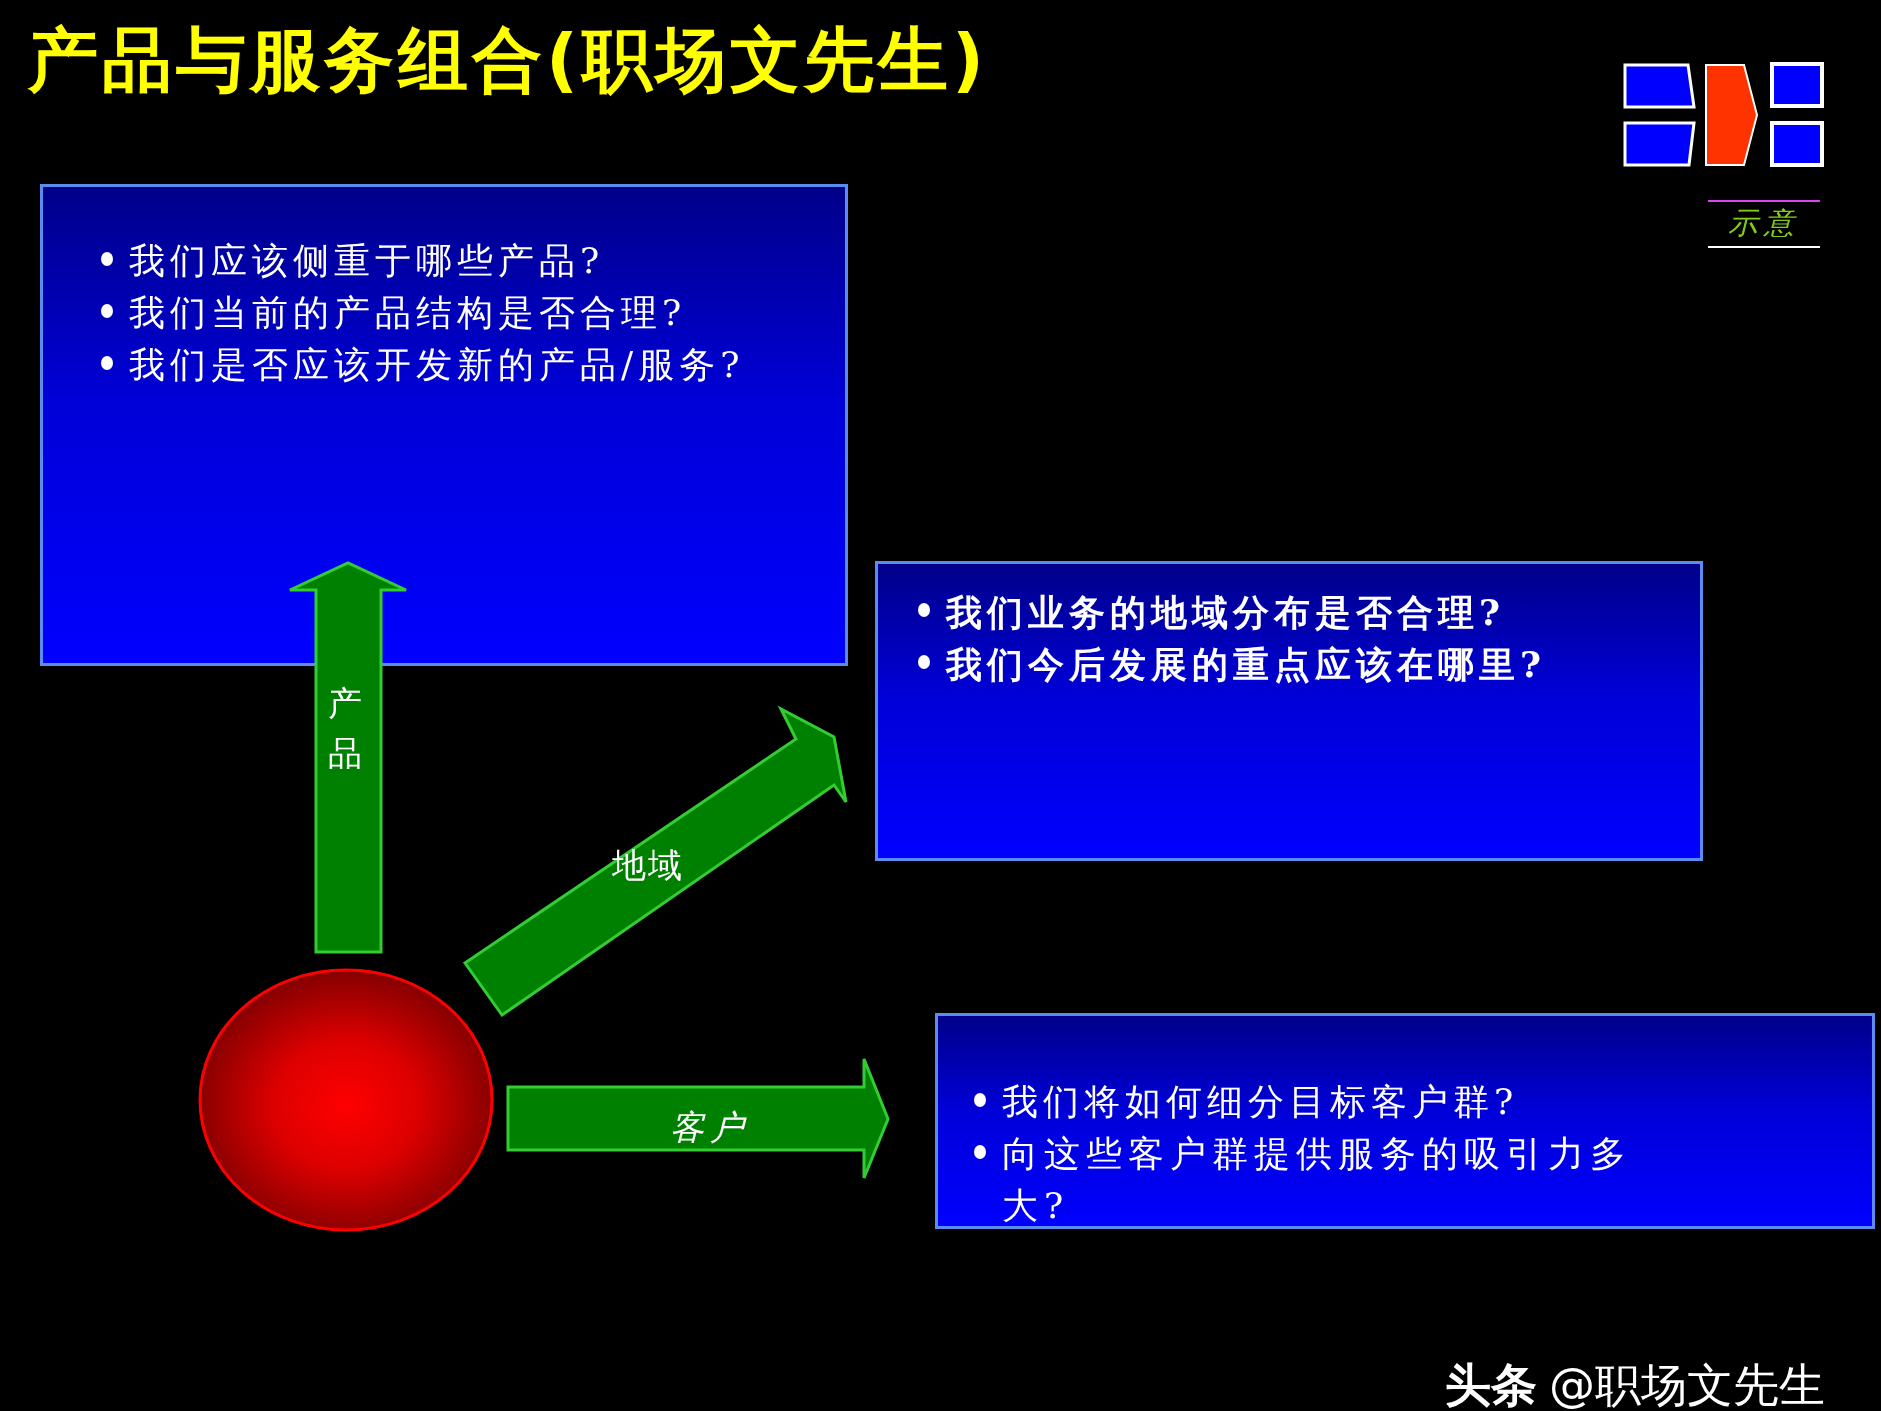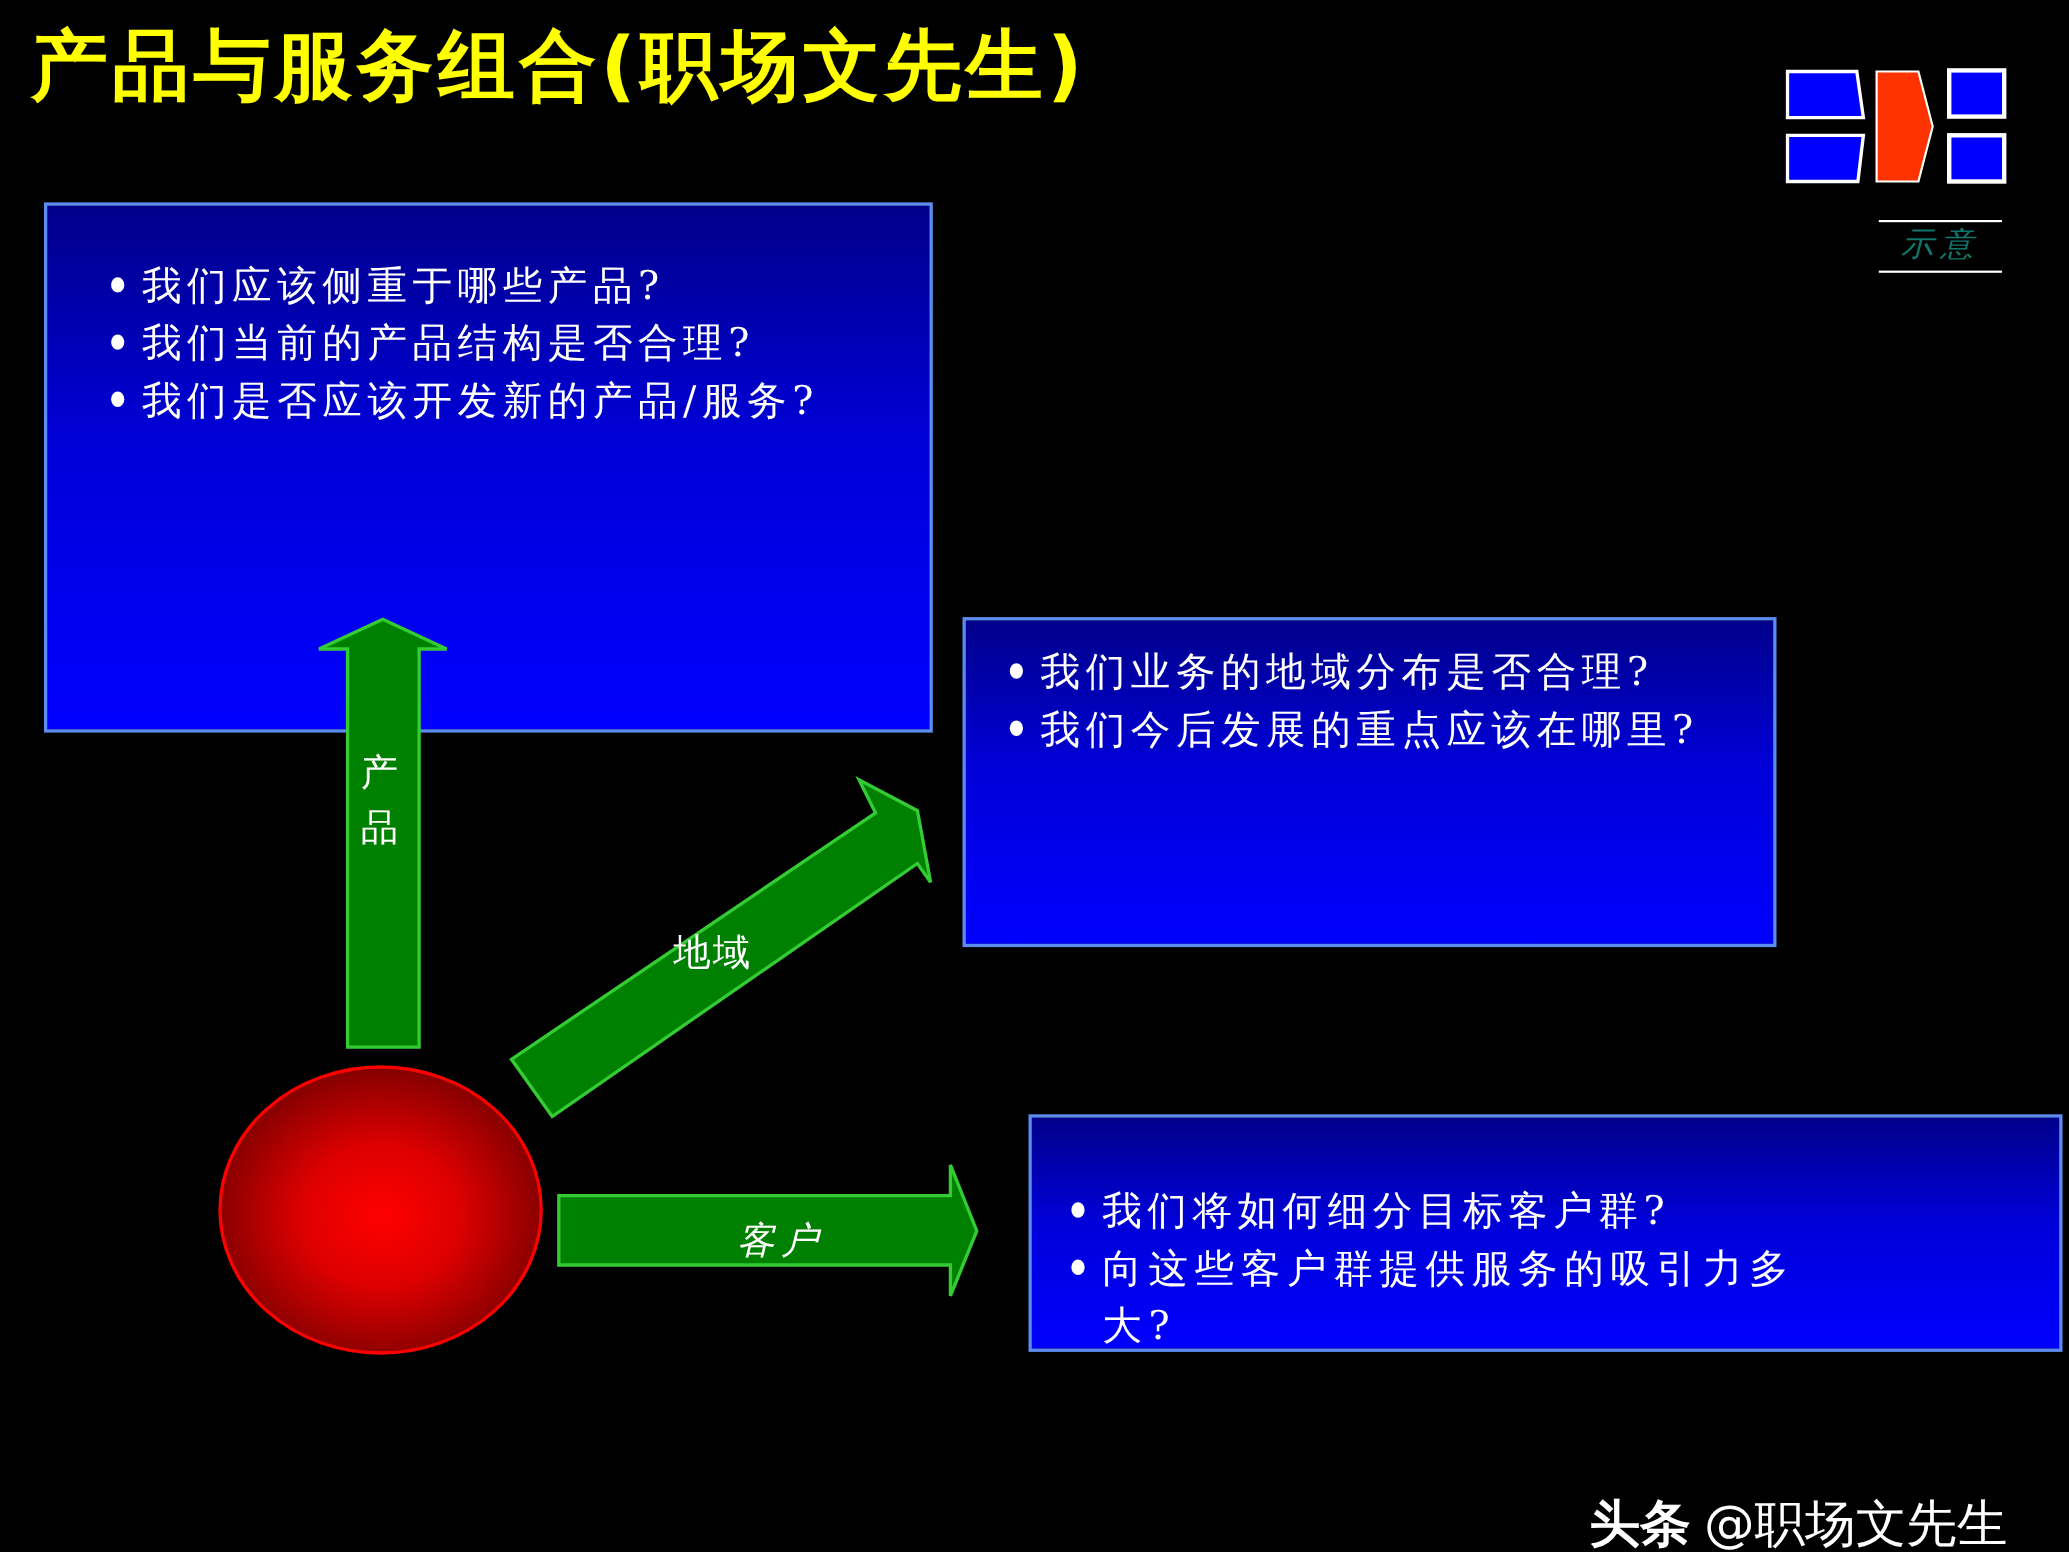--- a/index.html
+++ b/index.html
@@ -10,28 +10,28 @@
              font-family: "DejaVu Sans", "Liberation Sans", sans-serif; }
     .qbox { position: absolute; box-sizing: border-box; border: 3px solid #5b8cf0;
             background: linear-gradient(to bottom, #00008a 0%, #0000d8 45%, #0000ff 100%); }
     .qbox ul { list-style: none; margin: 0; padding: 0; }
     .qbox li { position: relative; color: #fff; font-size: 36px; line-height: 52px;
                padding-left: 38px; letter-spacing: 5px; }
     .qbox li .bullet { position: absolute; left: 10px; top: 17px; width: 12px; height: 14px;
                        border-radius: 50%; background: #fff; }
     #box-product { left: 40px; top: 184px; width: 808px; height: 482px; }
     #box-product ul { position: absolute; left: 48px; top: 232px - 184px; }
-    #box-region { left: 875px; top: 561px; width: 740px; height: 300px; }
+    #box-region { left: 875px; top: 561px; width: 828px; height: 300px; font-weight: bold; }
     #box-customer { left: 935px; top: 1013px; width: 940px; height: 216px; }
     svg.diagram { position: absolute; left: 0; top: 0; }
     .arrow-label { position: absolute; color: #fff; font-size: 34px; letter-spacing: 2px; white-space: nowrap; }
     .logo { position: absolute; left: 1620px; top: 60px; }
     .legend-tag { position: absolute; left: 1708px; top: 200px; width: 112px; height: 48px;
-                  border-top: 2px solid #ffffff; border-bottom: 2px solid #fff; box-sizing: border-box;
-                  color: #0f766e; font-size: 30px; text-align: center; line-height: 42px; letter-spacing: 6px; font-style: italic; }
+                  border-top: 2px solid #d946ef; border-bottom: 2px solid #fff; box-sizing: border-box;
+                  color: #84cc16; font-size: 30px; text-align: center; line-height: 42px; letter-spacing: 6px; font-style: italic; }
     .watermark { position: absolute; left: 1445px; top: 1318px; color: #fff; font-size: 46px; white-space: nowrap;
                  font-family: "DejaVu Sans", "Liberation Sans", sans-serif; margin-top: 37px; }
     .watermark .brand { font-weight: bold; margin-right: 12px; }
   </style>
 </head>
 <body>
 
 <div class="title">产品与服务组合(职场文先生)</div>
 
 <svg class="logo" width="210" height="110" viewBox="0 0 210 110">

